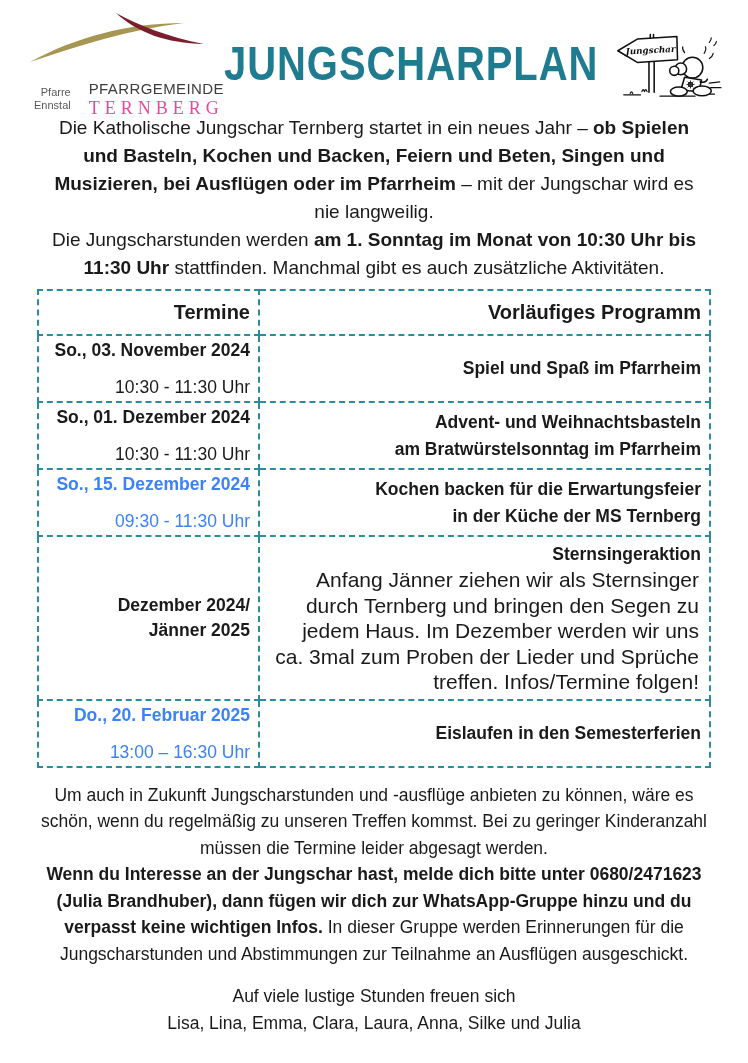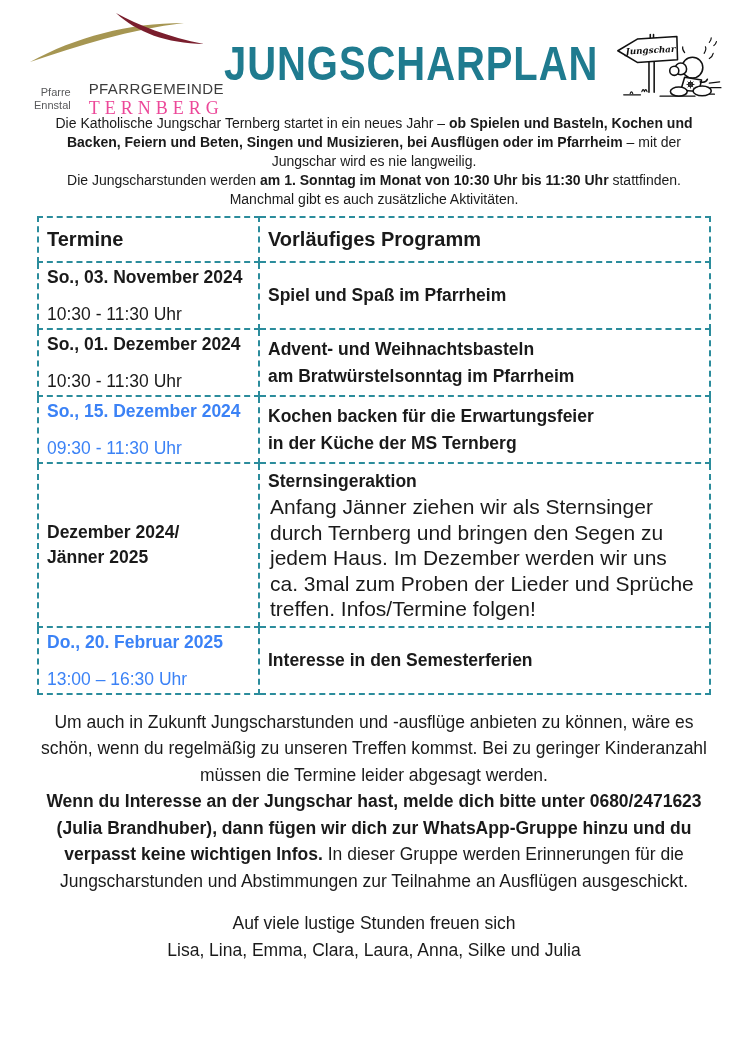--- a/index.html
+++ b/index.html
@@ -29,39 +29,39 @@
     display: inline-block;
     font-size: 43px; font-weight: bold; color: #1f7b8f;
     letter-spacing: 1px; white-space: nowrap;
     transform: scale(0.93, 1.1);
   }
   .cartoon { width: 172px; margin-top: 2px; }
 
   
   .intro {
     width: 648px; margin: 10px auto 0; text-align: center;
-    font-size: 14px; line-height: 19px;
+    font-size: 19px; line-height: 28px;
   }
   .outro {
     width: 678px; margin: 14px auto 0; text-align: center;
     font-size: 17.5px; line-height: 26.5px;
   }
   .closing {
     margin-top: 16px; text-align: center;
     font-size: 17.5px; line-height: 27px;
   }
 
   
   table.schedule {
     width: 672px; margin: 7px auto 0;
     border-collapse: collapse; table-layout: fixed;
   }
   .schedule th, .schedule td {
     border: 2px dashed #2b8c9c;
-    text-align: left; vertical-align: middle;
+    text-align: right; vertical-align: middle;
     padding: 2px 8px;
   }
   .col-date { width: 221px; }
   .col-prog { width: 451px; }
   .schedule th { font-size: 20px; font-weight: bold; color: #1a1a1a; }
   tr.h-head { height: 45px; }
   tr.h-r1 { height: 57px; }
   tr.h-r2 { height: 65px; }
   tr.h-r3 { height: 64px; }
   tr.h-r4 { height: 152px; }
@@ -178,21 +178,21 @@
     </td>
   </tr>
 
 
   <tr class="h-r6 hl">
     <td>
       <div class="date-main">Do., 20. Februar 2025</div>
       <div class="date-time">13:00 – 16:30 Uhr</div>
     </td>
     <td>
-      <div class="prog-line">Interesse in den Semesterferien</div>
+      <div class="prog-line">Eislaufen in den Semesterferien</div>
     </td>
   </tr>
 </tbody>
   </table>
 
 <p class="outro"><span>Um auch in Zukunft Jungscharstunden und -ausflüge anbieten zu können, wäre es schön, wenn du regelmäßig zu unseren Treffen kommst. Bei zu geringer Kinderanzahl müssen die Termine leider abgesagt werden.</span><br><b>Wenn du Interesse an der Jungschar hast, melde dich bitte unter 0680/2471623 (Julia Brandhuber), dann fügen wir dich zur WhatsApp-Gruppe hinzu und du verpasst keine wichtigen Infos.</b><span> In dieser Gruppe werden Erinnerungen für die Jungscharstunden und Abstimmungen zur Teilnahme an Ausflügen ausgeschickt.</span></p>
 
 <div class="closing">
   <div>Auf viele lustige Stunden freuen sich</div>
   <div>Lisa, Lina, Emma, Clara, Laura, Anna, Silke und Julia</div>

